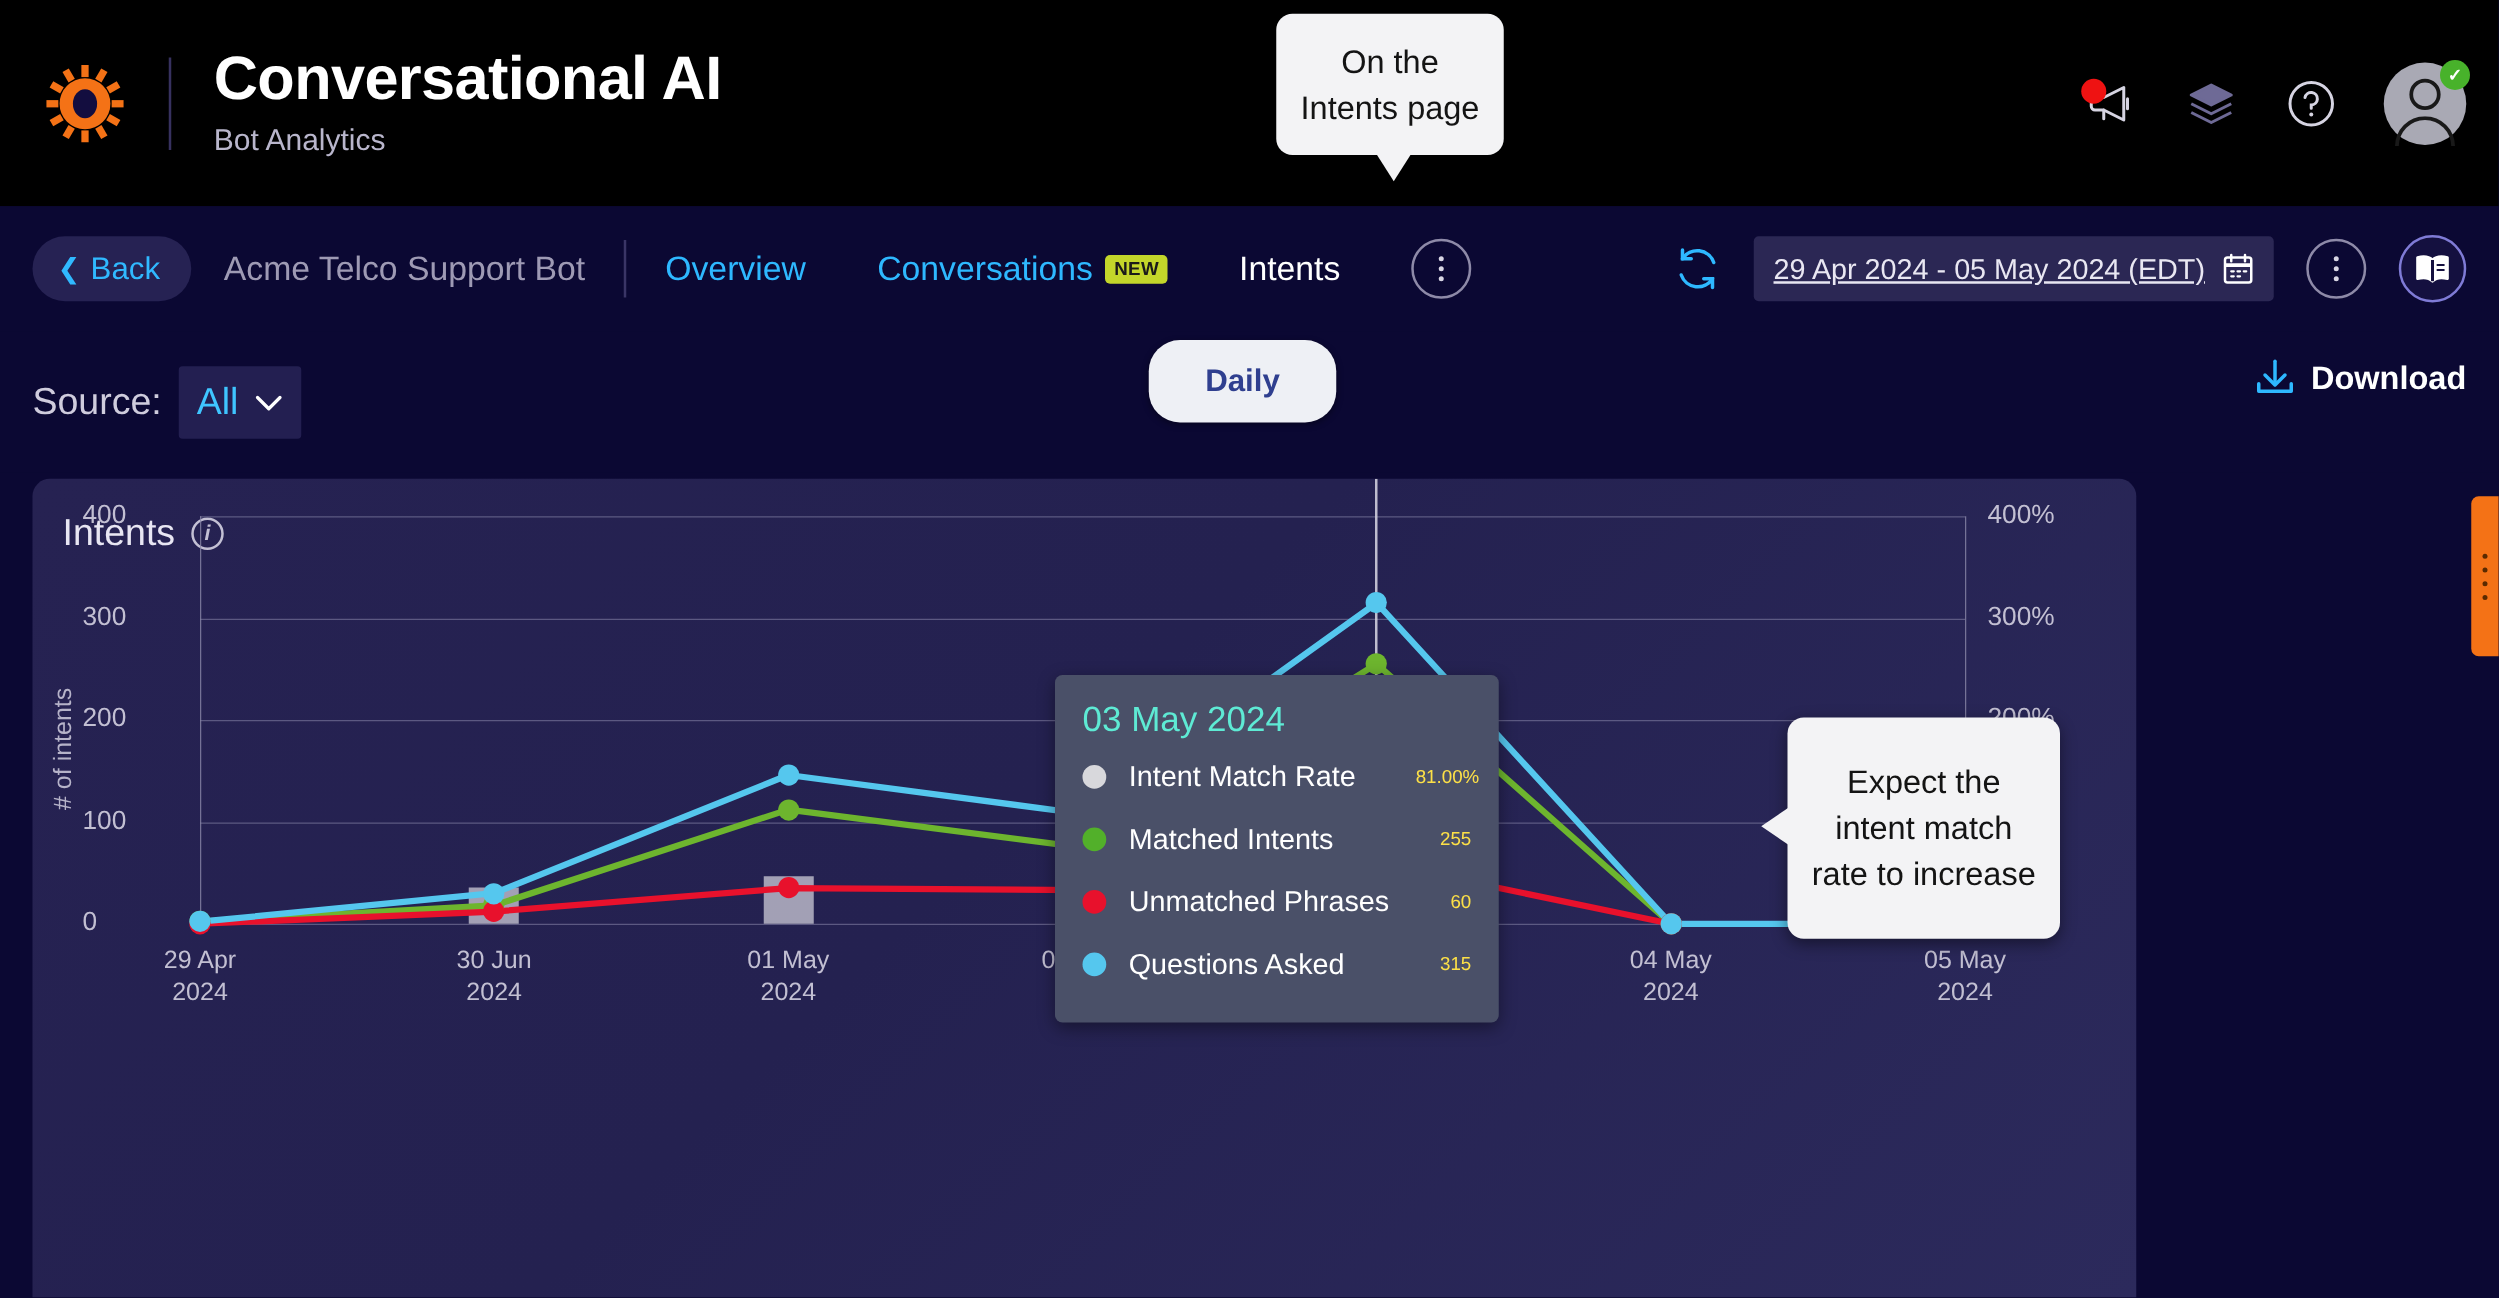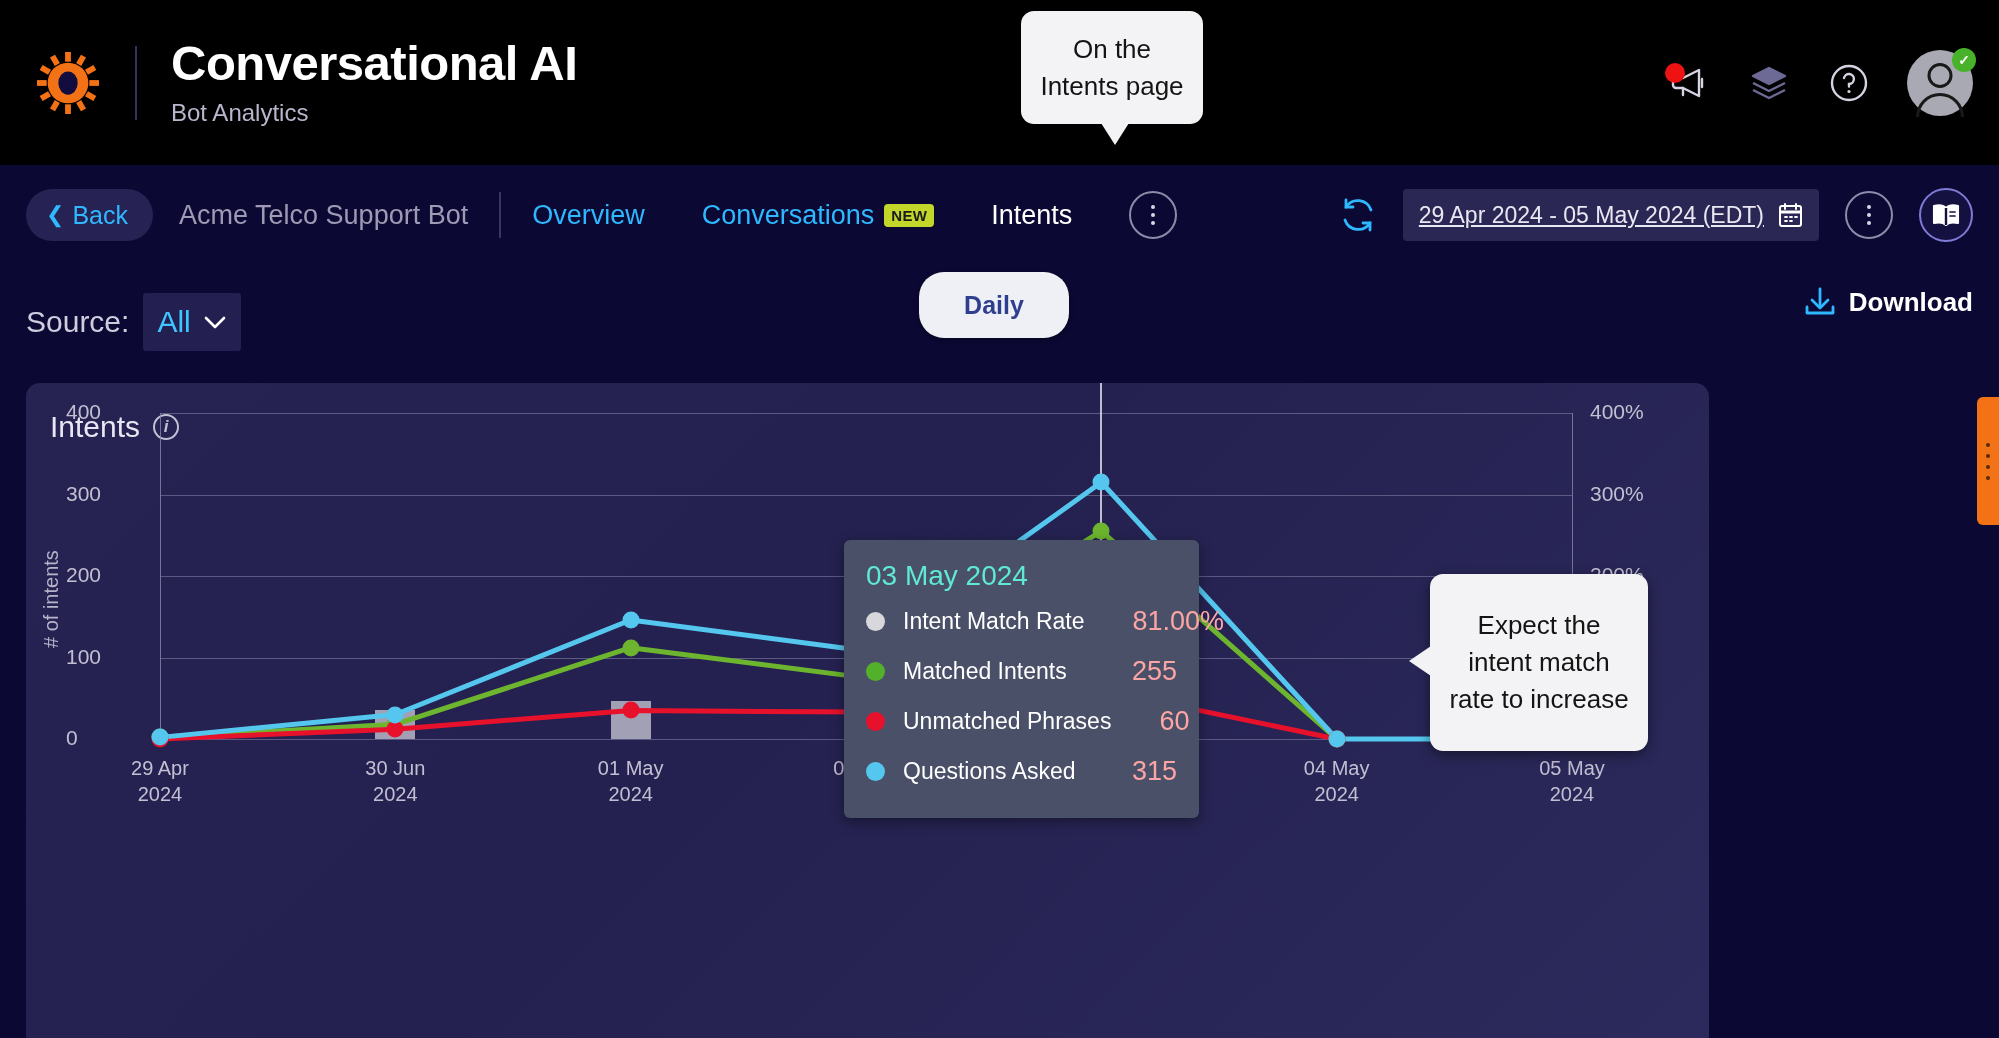--- a/index.html
+++ b/index.html
@@ -171,21 +171,21 @@
     position: absolute; left: 844px; top: 540px; width: 355px;
     background: #4a5068; border-radius: 6px; padding: 20px 22px 22px 22px;
     box-shadow: 0 4px 14px rgba(0,0,0,.4);
   }
   .hovertip .ht-date { font-size: 28px; color: #5eead4; margin-bottom: 4px; }
   .ht-row {
     display: flex; align-items: center; height: 50px;
   }
   .ht-row .swatch { width: 19px; height: 19px; border-radius: 50%; flex: none; }
   .ht-row .nm { color: #ffffff; font-size: 23px; margin-left: 18px; flex: 1; white-space: nowrap; }
-  .ht-row .vl { color: #fca5a5; font-size: 27px; white-space: nowrap; margin-left: 48px; }
+  .ht-row .vl { color: #fde047; font-size: 15px; white-space: nowrap; margin-left: 48px; }
 
   
   .callout {
     position: absolute; background: #f3f3f5; border-radius: 13px;
     box-shadow: 0 4px 13px rgba(0,0,0,.45);
     display: flex; flex-direction: column; align-items: center; justify-content: center;
     padding: 17px 22px;
   }
   .callout .ln { color: #141414; font-size: 26px; line-height: 1.42; white-space: nowrap; }
   .callout-1 { left: 1021px; top: 11px; width: 182px; height: 113px; }

